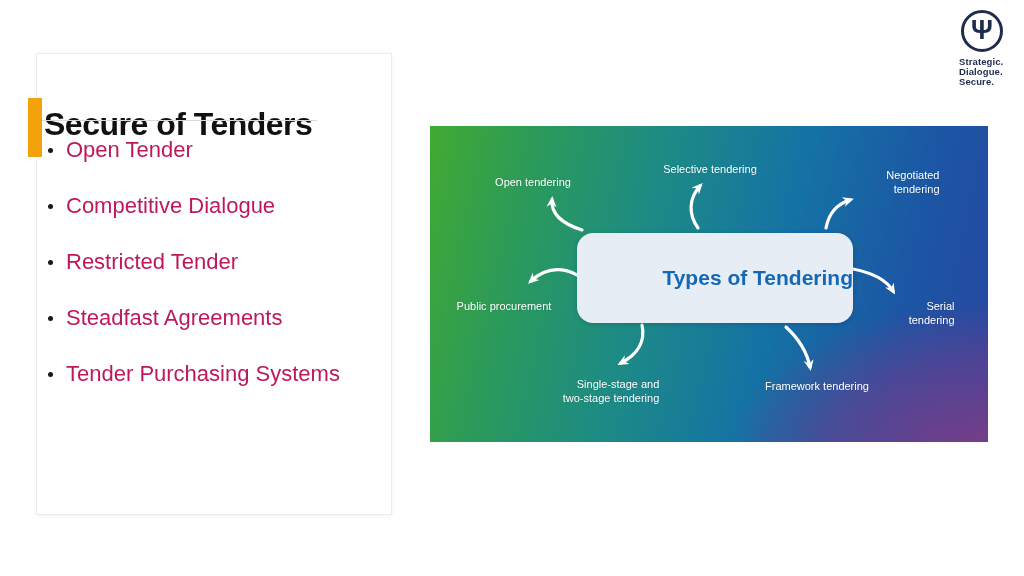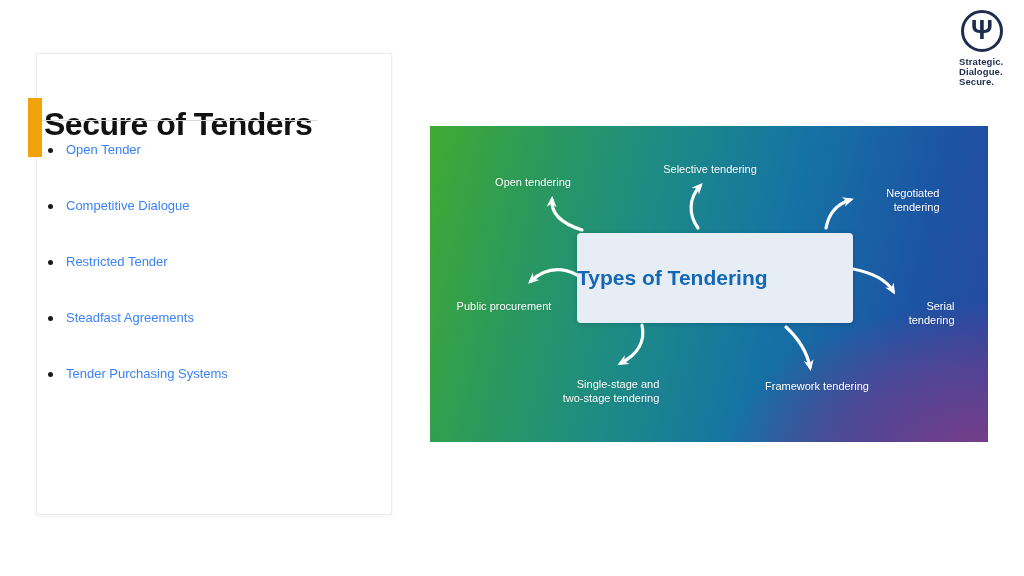--- a/index.html
+++ b/index.html
@@ -31,21 +31,21 @@
     position:absolute; left:38px; top:120px; width:279px; height:1px;
     background:#d9d9d9;
   }
   .bullet-list {
     position:absolute; left:44px; top:140px; list-style:none;
   }
   .bullet-list li {
     position:relative;
     padding-left:22px;
     margin-bottom:36px;
-    font-size:13px; line-height:20px; color:#3b82f6;
+    font-size:22px; line-height:20px; color:#be185d;
   }
   .bullet-list li::before {
     content:"";
     position:absolute; left:4px; top:8px;
     width:5px; height:5px; border-radius:50%;
     background:#1a1a1a;
   }
 
   
   .logo {
@@ -71,37 +71,37 @@
   
   .diagram {
     position:absolute; left:430px; top:126px; width:558px; height:316px;
     background:
       radial-gradient(60% 62% at 100% 104%, rgba(126,61,134,0.95) 0%, rgba(112,61,140,0.55) 48%, rgba(112,61,140,0) 78%),
       linear-gradient(103deg, #41AA32 0%, #2B9A5B 18%, #1D8B85 38%, #1573A4 60%, #1C55A4 82%, #2847A0 100%);
   }
   .arrows-svg { position:absolute; left:0; top:0; width:558px; height:316px; }
   .center-box {
     position:absolute; left:147px; top:107px; width:276px; height:90px;
-    background:#E7EDF5; border-radius:4px;
-    display:flex; flex-direction:column; align-items:flex-start; justify-content:center;
+    background:#E7EDF5; border-radius:16px;
+    display:flex; flex-direction:column; align-items:flex-end; justify-content:center;
     box-shadow:0 1px 5px rgba(0,0,30,0.18);
   }
   .center-box div {
     font-size:21px; font-weight:bold; color:#1568B5; line-height:28px;
     text-align:center;
   }
   .d-label {
     position:absolute; transform:translate(-50%,-50%);
     color:#ffffff; font-size:11px; line-height:14px;
     text-align:right; white-space:pre-line;
     text-shadow:0 0 2px rgba(0,0,0,0.15);
   }
   .lbl-open        { left:103px; top:56px;  }
   .lbl-selective   { left:280px; top:43px;  }
-  .lbl-negotiated  { left:461px; top:74px;  }
+  .lbl-negotiated  { left:461px; top:56px;  }
   .lbl-public      { left:74px;  top:180px; }
   .lbl-serial      { left:491px; top:187px; }
   .lbl-single      { left:181px; top:265px; }
   .lbl-framework   { left:387px; top:260px; }
 </style>
 </head>
 <body>
 
 <div class="card"></div>
 <div class="accent-bar"></div>

